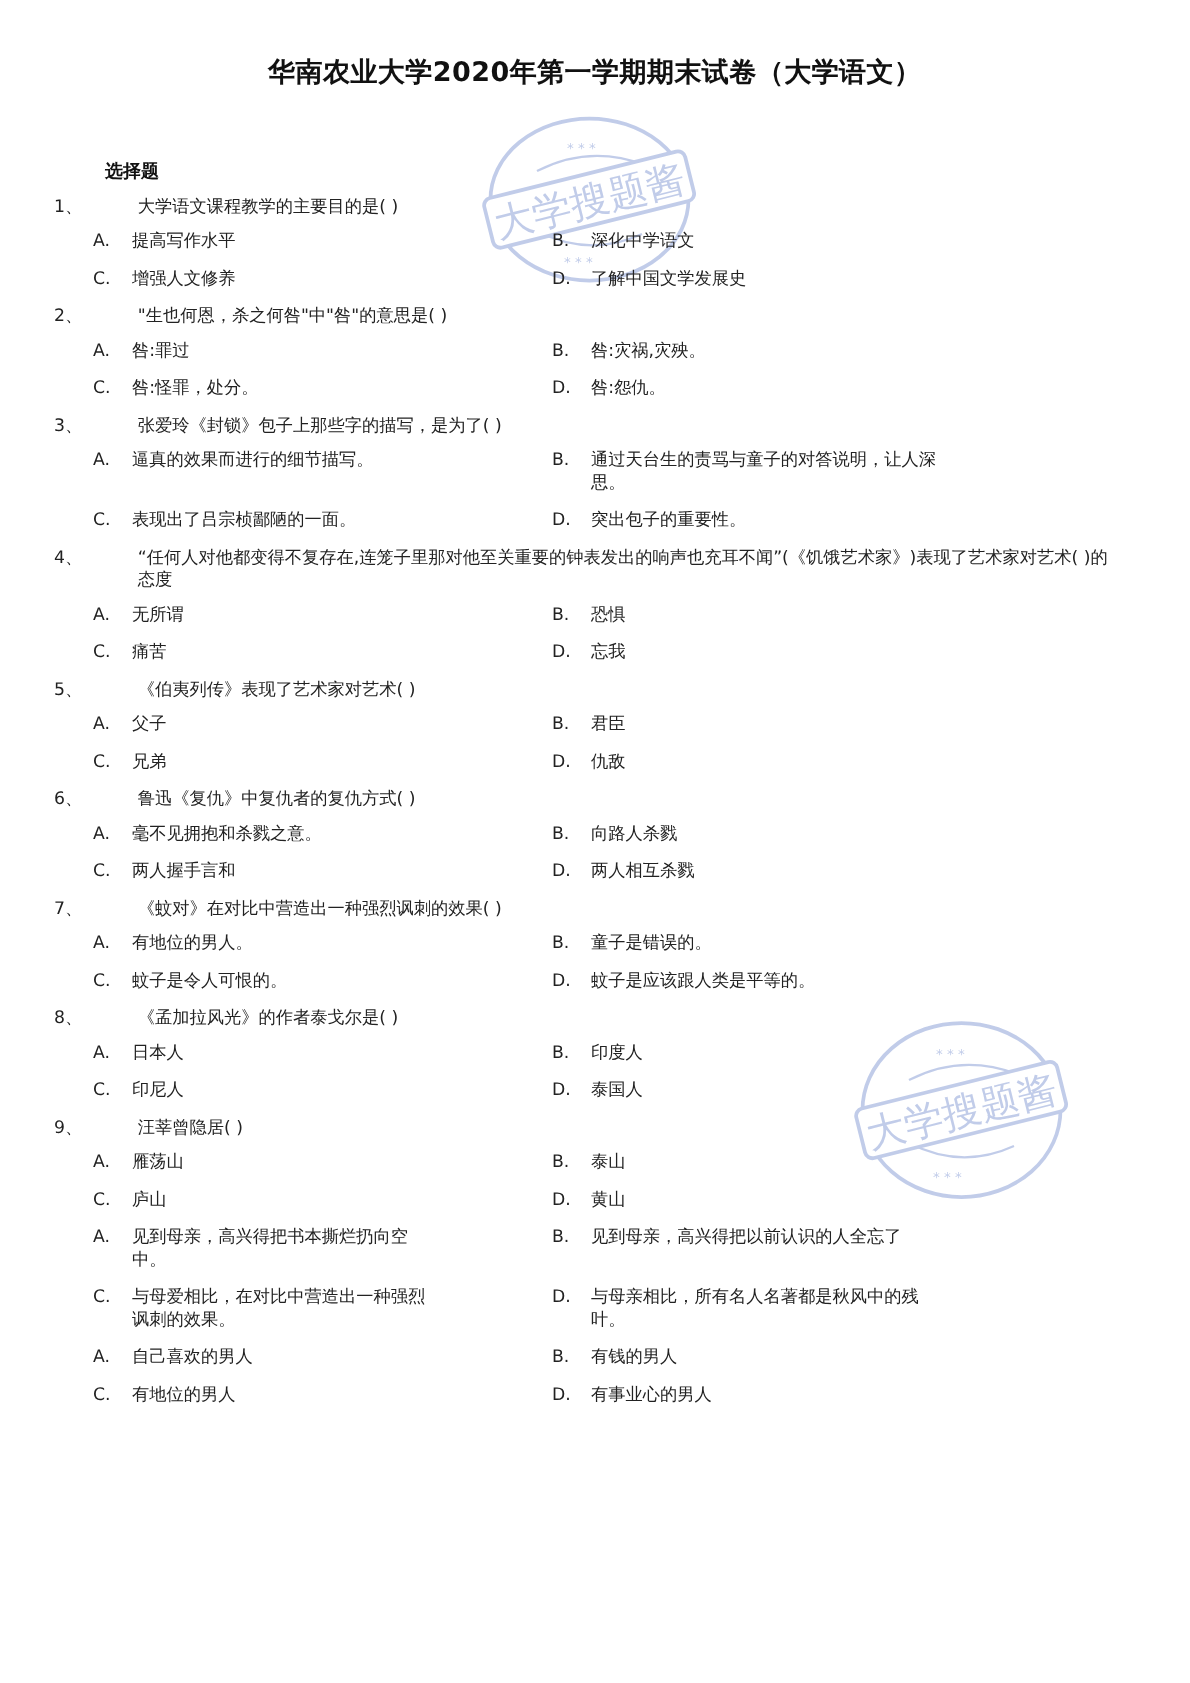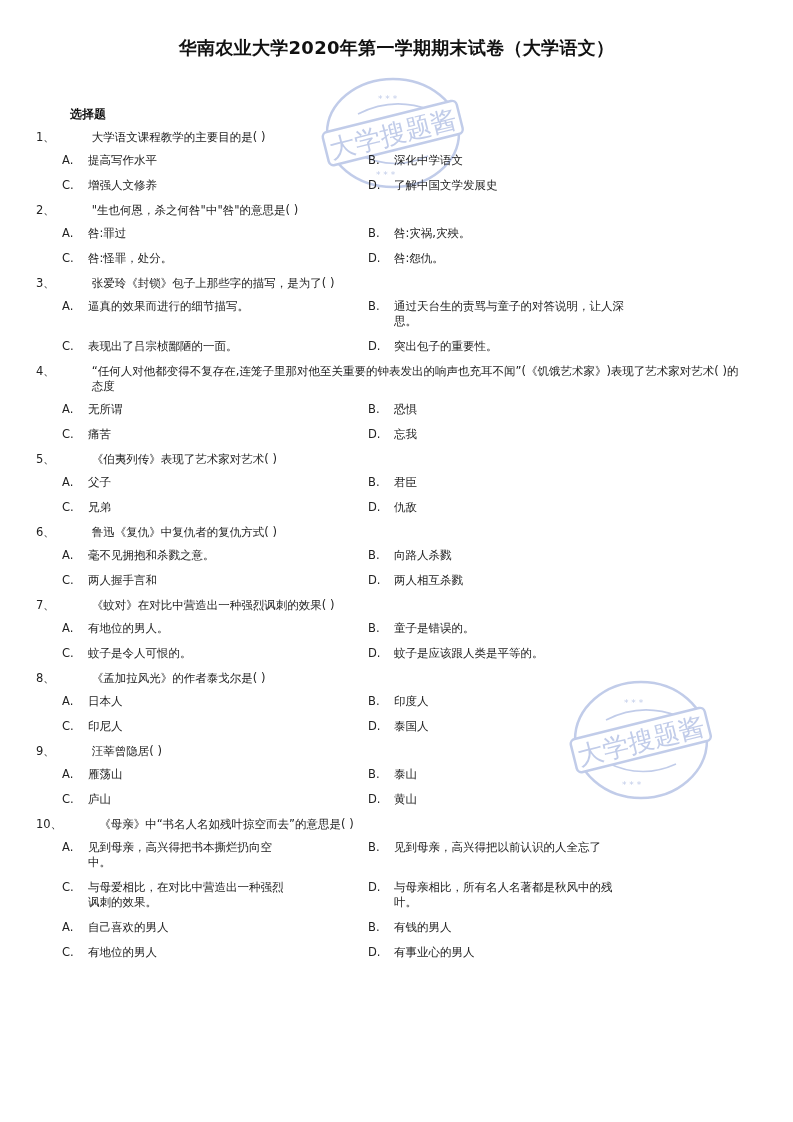--- a/index.html
+++ b/index.html
@@ -306,24 +306,20 @@
           <span class="opt-letter">C.</span>
           <span class="opt-text">庐山</span>
         </div>
         <div class="option">
           <span class="opt-letter">D.</span>
           <span class="opt-text">黄山</span>
         </div>
       </div>
     </div>
     <div class="question">
-      <div class="q-stem">
-        <span class="q-num">10、</span>
-        <span class="q-text">《母亲》中“书名人名如残叶掠空而去”的意思是( )</span>
-      </div>
       <div class="options">
         <div class="option">
           <span class="opt-letter">A.</span>
           <span class="opt-text">见到母亲，高兴得把书本撕烂扔向空中。</span>
         </div>
         <div class="option">
           <span class="opt-letter">B.</span>
           <span class="opt-text">见到母亲，高兴得把以前认识的人全忘了</span>
         </div>
         <div class="option">

